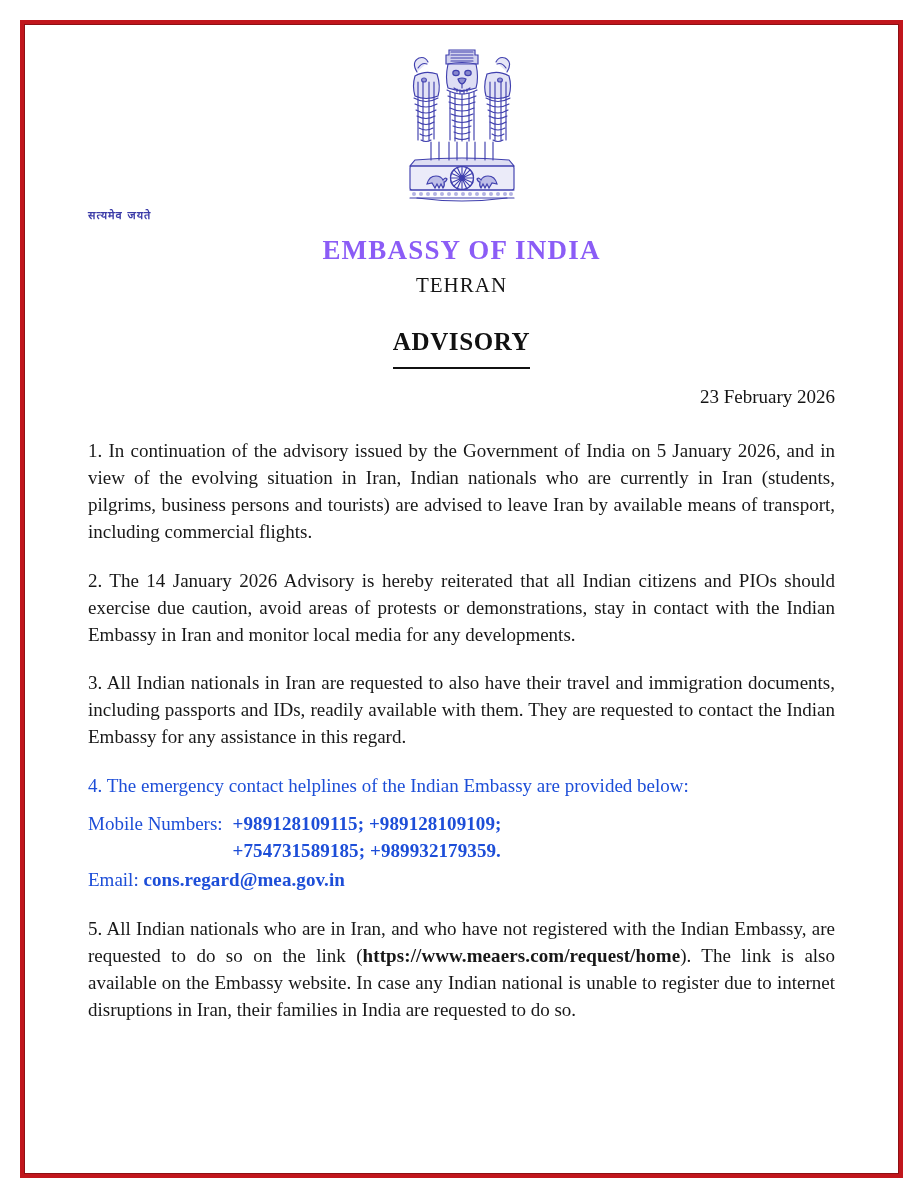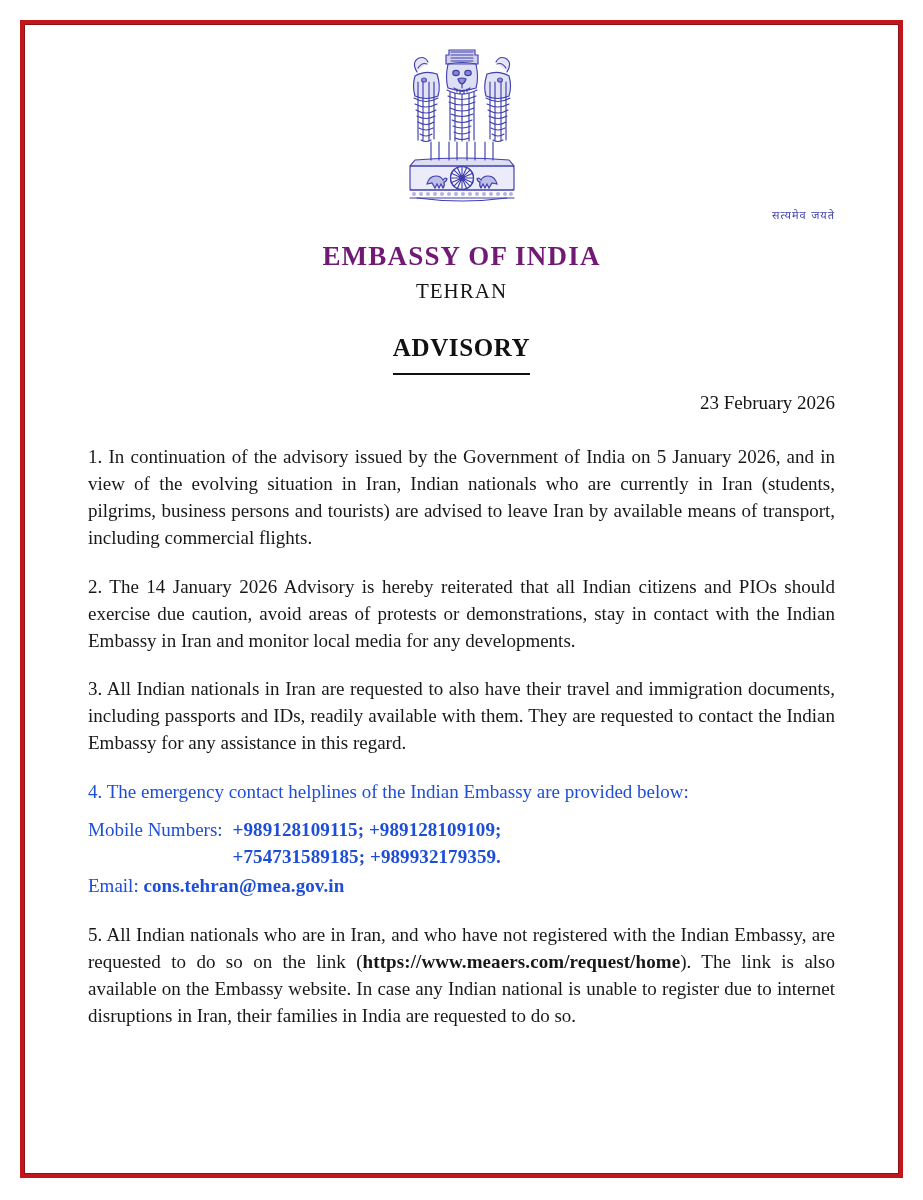--- a/index.html
+++ b/index.html
@@ -59,38 +59,38 @@
   .emblem-wrap {
     display: flex;
     justify-content: center;
     align-items: flex-start;
     margin-top: 6px;
   }
   .emblem {
     display: block;
   }
   .motto {
-    text-align: right;
+    text-align: left;
     color: #3b3ba8;
     font-size: 11px;
     letter-spacing: 1px;
     margin-top: -4px;
     font-family: "DejaVu Sans", sans-serif;
-    font-weight: 400;
+    font-weight: 700;
   }
 
   
   .org-name {
     text-align: center;
     font-size: 27px;
     font-weight: 700;
     letter-spacing: 1.2px;
-    margin-top: 20px;
+    margin-top: 14px;
     line-height: 1.1;
-    color: #701a75;
+    color: #8b5cf6;
   }
   .org-city {
     text-align: center;
     font-size: 21px;
     font-weight: 400;
     letter-spacing: 1px;
     margin-top: 7px;
     color: #161616;
   }
   .doc-title {
@@ -298,21 +298,21 @@
         <div class="contact-lead">4. The emergency contact helplines of the Indian Embassy are provided below:</div>
         <div class="contact-row">
           <span class="contact-label">Mobile Numbers:</span>
           <span class="contact-values">
             <span>+989128109115; +989128109109;</span>
             <span class="line2">+754731589185; +989932179359.</span>
           </span>
         </div>
         <div class="email-row">
           <span>Email:</span>
-          <span class="email-val">cons.tehran@mea.gov.in</span>
+          <span class="email-val">cons.regard@mea.gov.in</span>
         </div>
       </div>
 
       <p class="para"><span>5. All Indian nationals who are in Iran, and who have not registered with the Indian Embassy, are requested to do so on the link (</span><span class="bold-link">https://www.meaers.com/request/home</span><span>). The link is also available on the Embassy website. In case any Indian national is unable to register due to internet disruptions in Iran, their families in India are requested to do so.</span></p>
 
     </div>
   </div>
 </div>
 
 </body></html>

